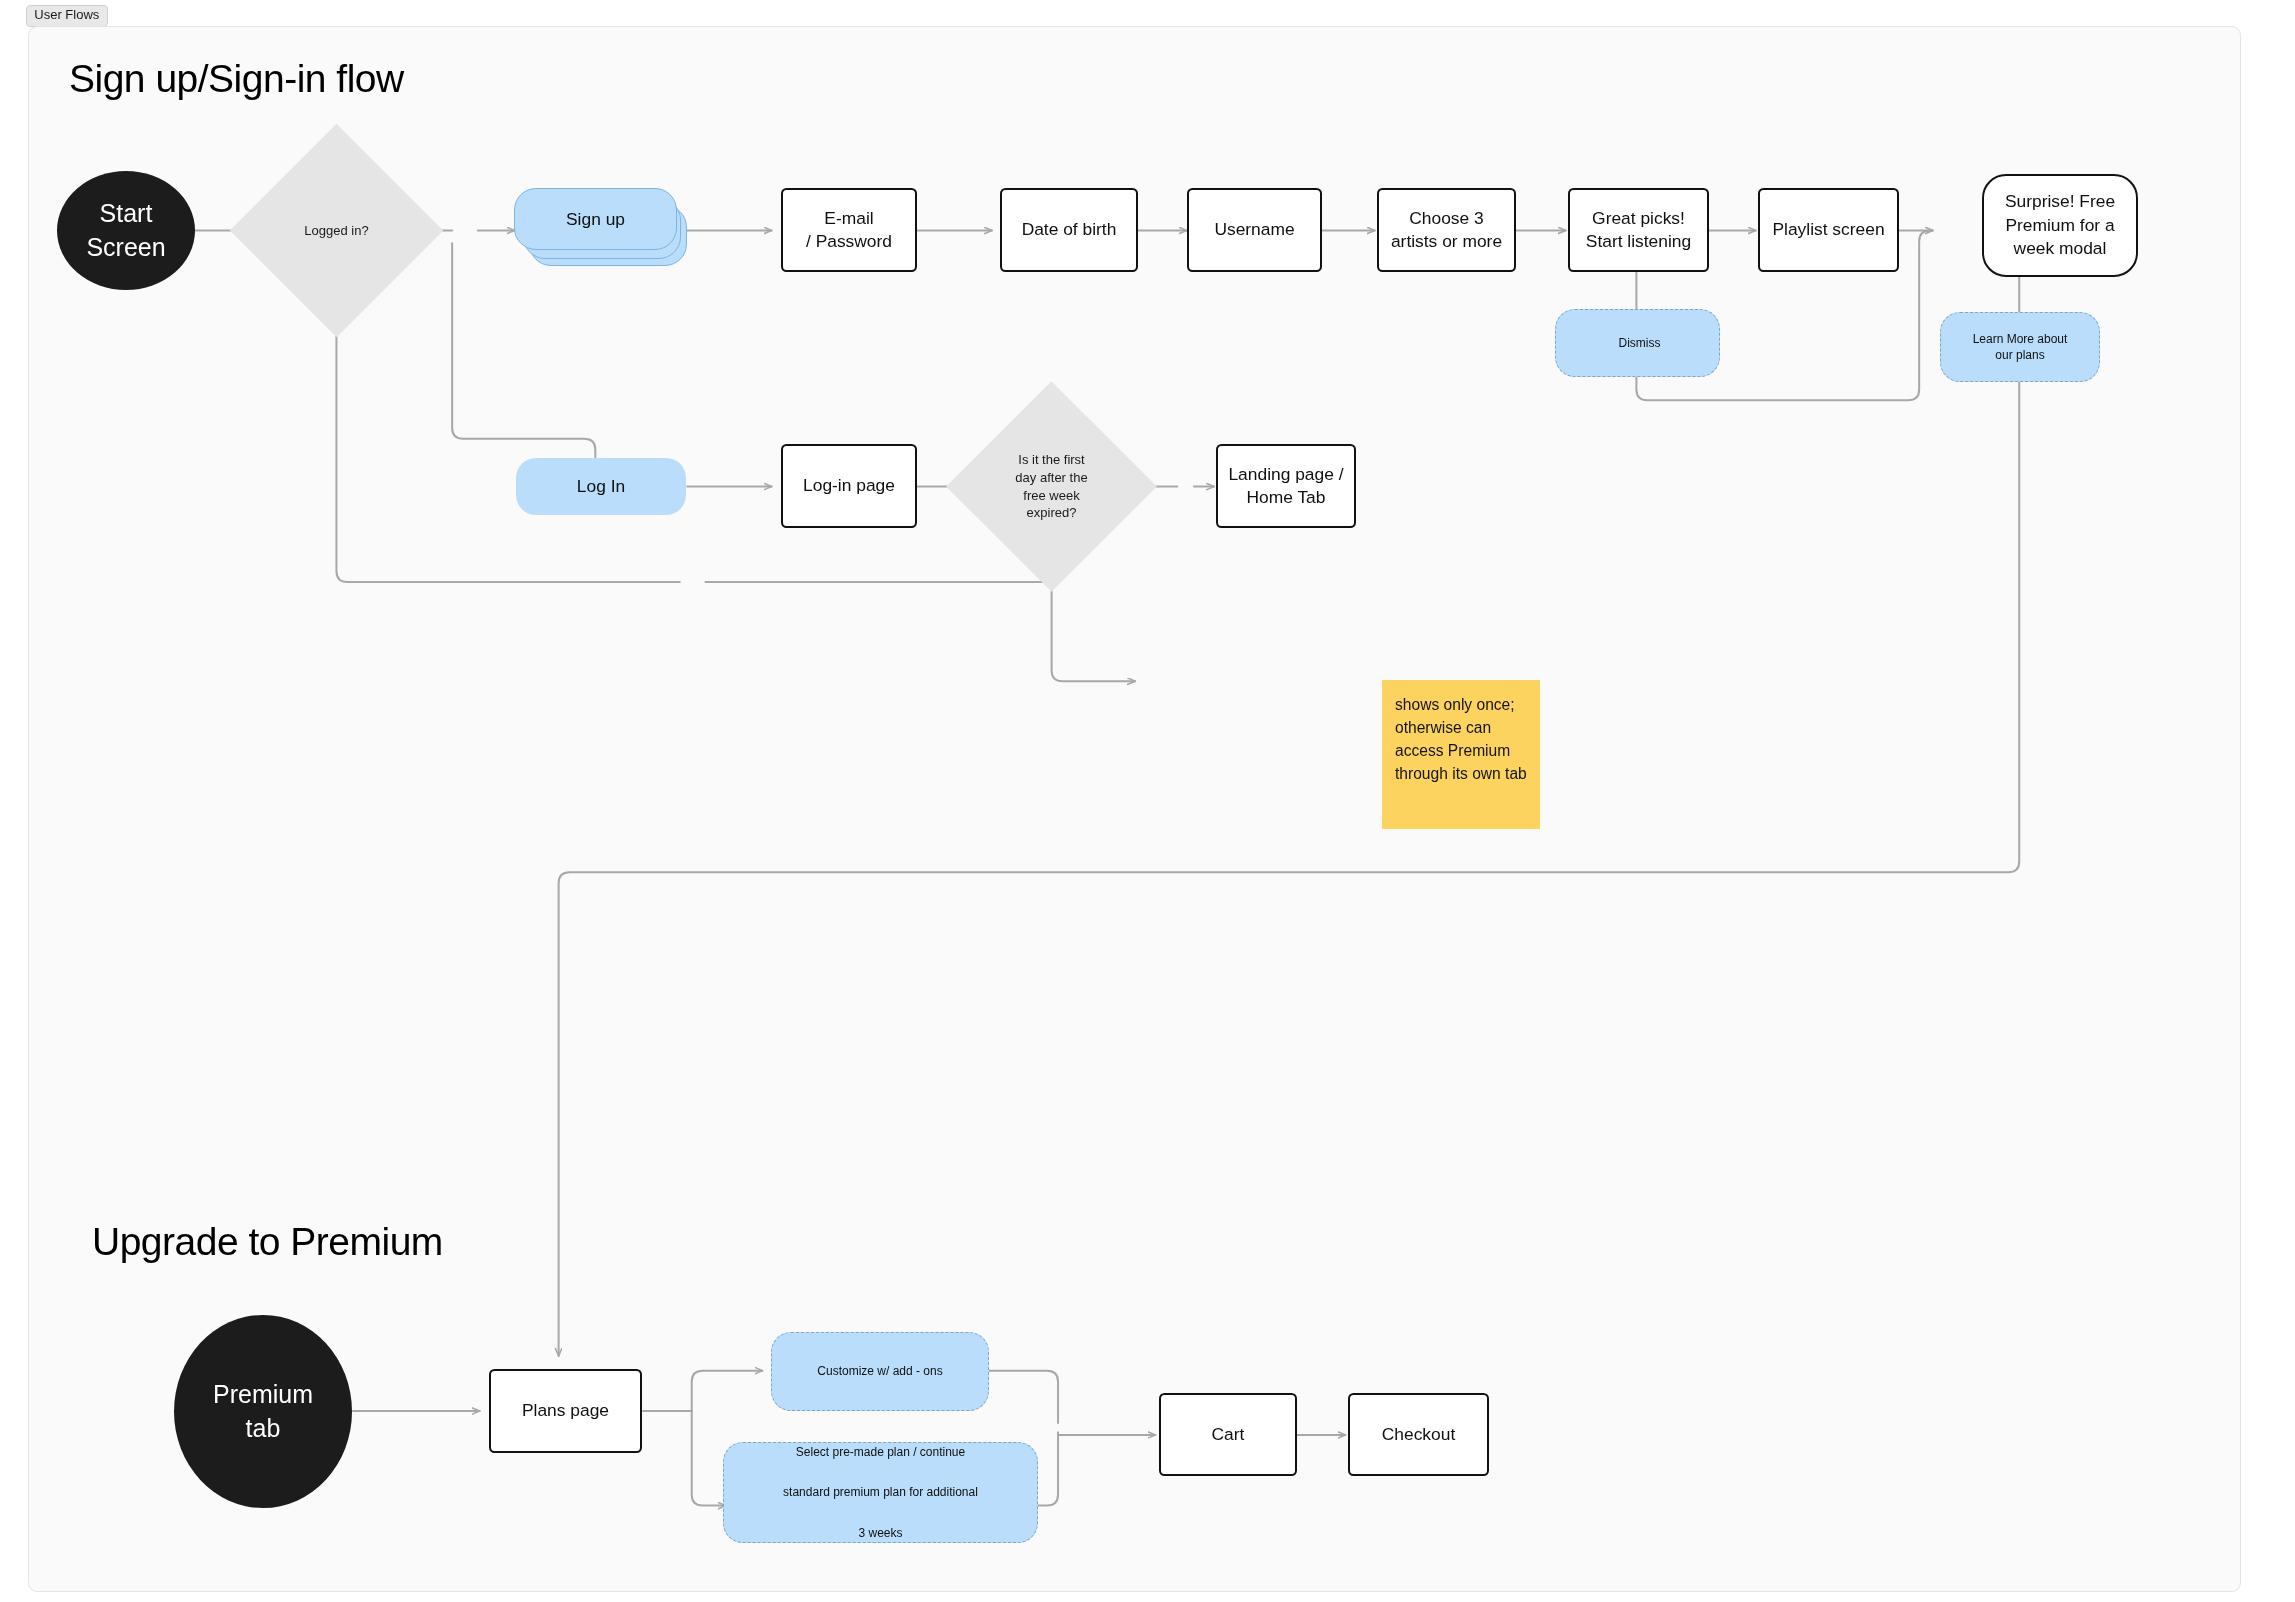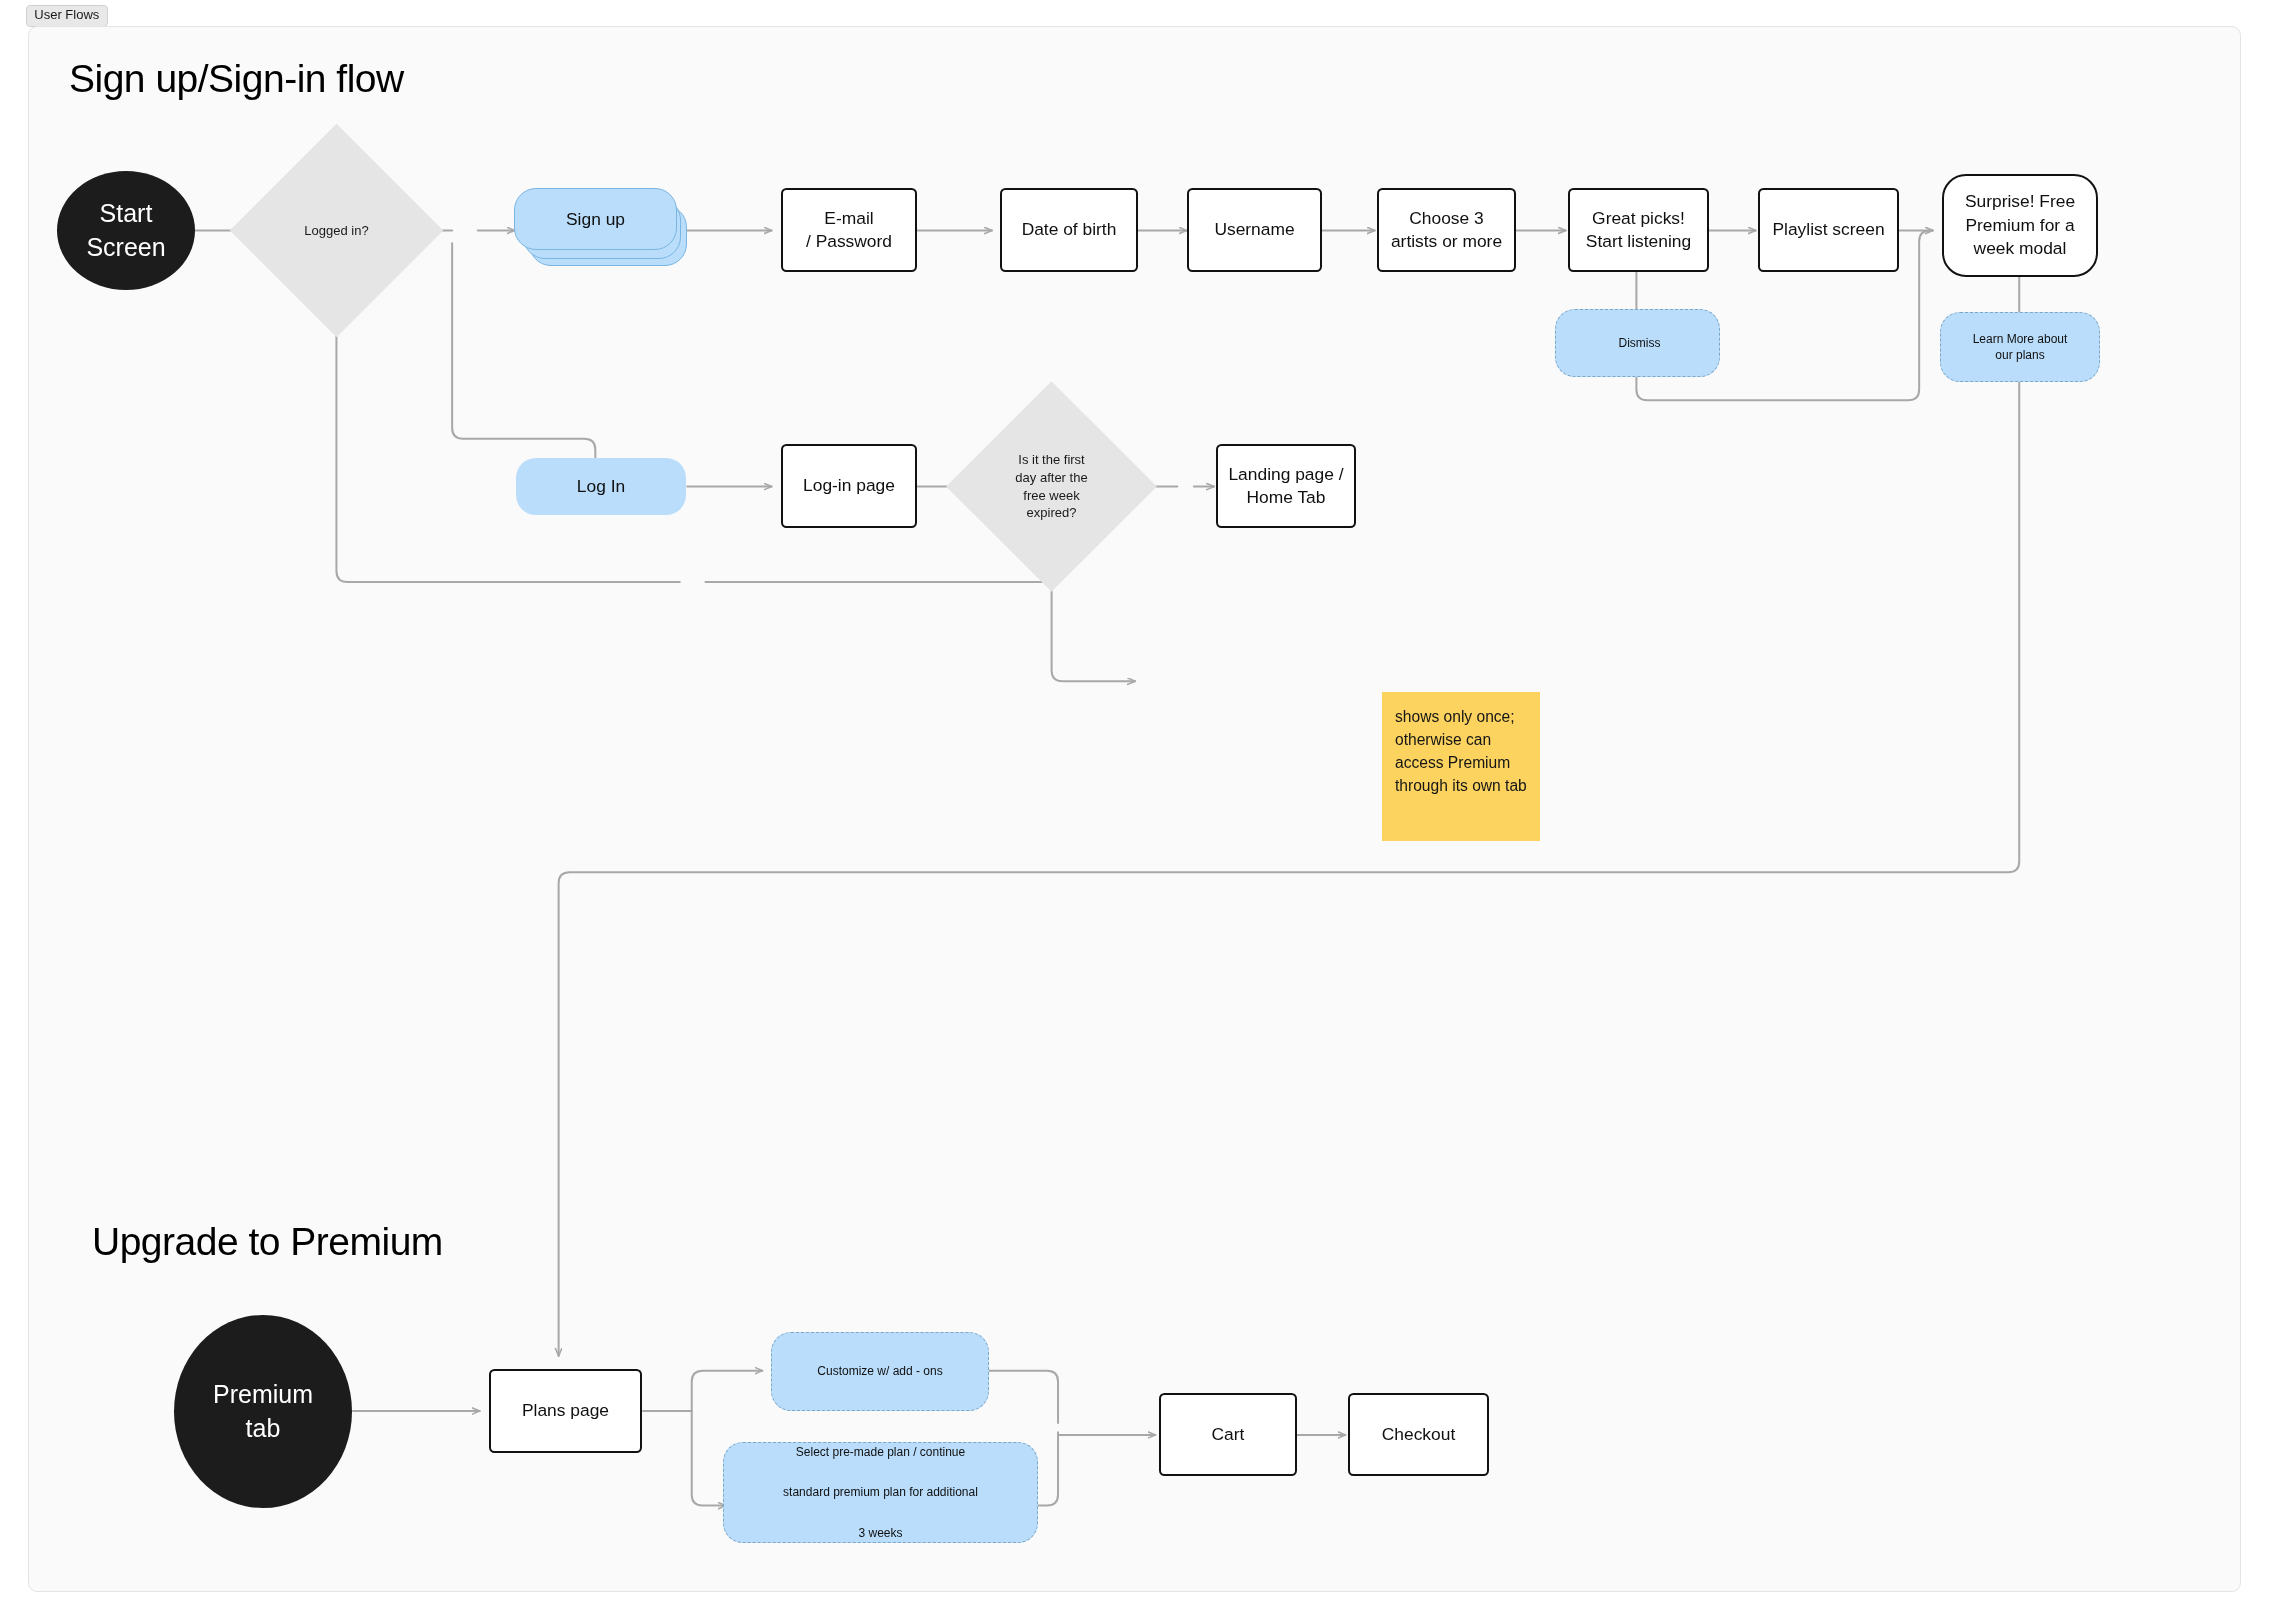--- a/index.html
+++ b/index.html
@@ -103,20 +103,21 @@
     padding: 3.7px 7.3px;
   }
 
   
   .softrect {
     background: #ffffff;
     border: 2.8px solid #111111;
     border-radius: 24px;
     font-size: 17.4px;
     padding: 5.5px 13px;
+    margin-left: 40px;
   }
 
   
   .action-solid {
     background: #b9ddfb;
     border-radius: 20px;
     font-size: 17.4px;
     padding: 3.7px 9.2px;
   }
 
@@ -148,21 +149,20 @@
   }
 
   
   .sticky {
     position: absolute;
     background: #fcd35f;
     color: #151515;
     font-size: 15.6px;
     line-height: 1.48;
     padding: 13px 13px 13px 13px;
-    margin-top: 12px;
   }
 </style>
 </head>
 <body>
 
 <div id="root">
 
   <div class="frame-tab">User Flows</div>
 
   <div class="canvas"></div>

